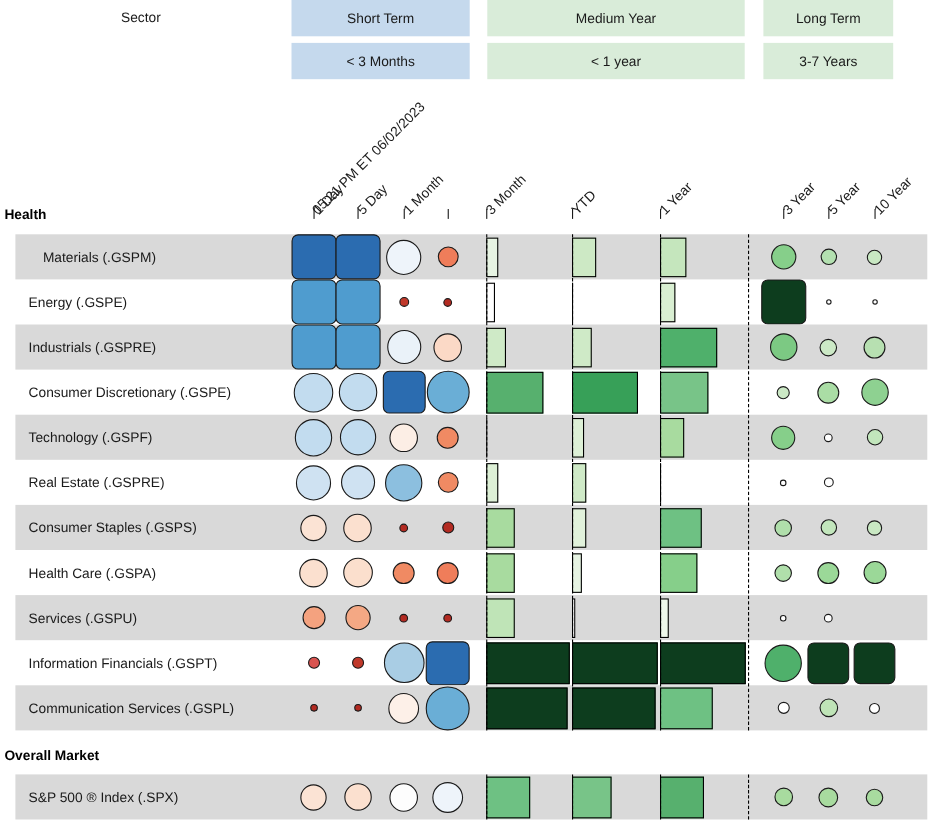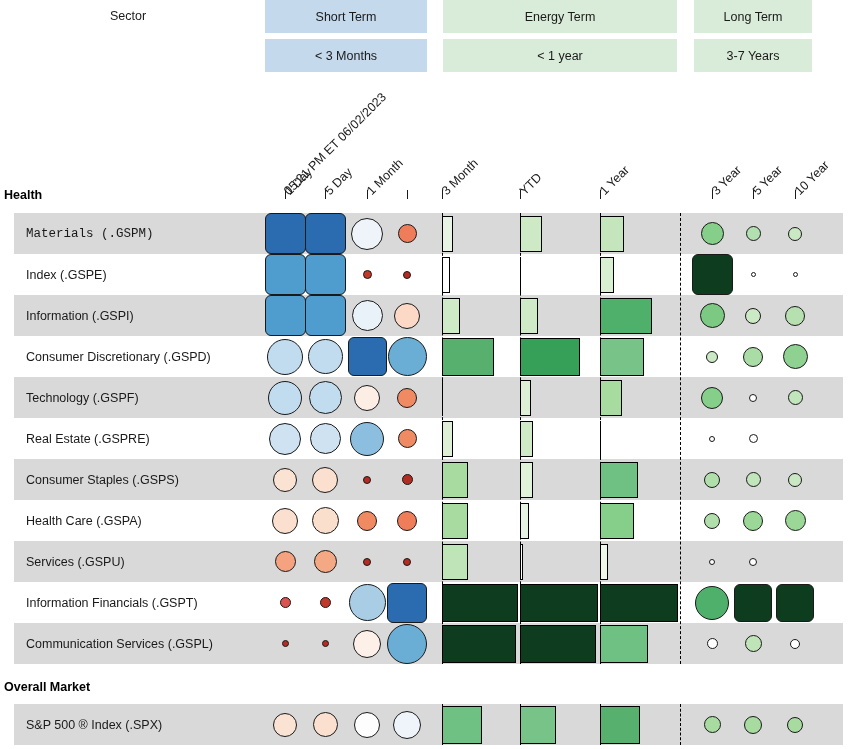--- a/index.html
+++ b/index.html
@@ -47,21 +47,21 @@
 </style>
 </head>
 <body>
 
 <div id="root">
 
   <div class="hdr-label" style="left:110px;top:9px;">Sector</div>
   <div id="hdr-boxes">
       <div class="hdr-box" style="left: 265px; top: 0px; width: 162px; height: 33px; background: rgb(197, 217, 237);">Short Term</div>
       <div class="hdr-box" style="left: 265px; top: 39px; width: 162px; height: 33px; background: rgb(197, 217, 237);">&lt; 3 Months</div>
-      <div class="hdr-box" style="left: 443px; top: 0px; width: 234px; height: 33px; background: rgb(217, 236, 217);">Energy Term</div>
+      <div class="hdr-box" style="left: 443px; top: 0px; width: 234px; height: 33px; background: rgb(217, 236, 217);">Medium Year</div>
       <div class="hdr-box" style="left: 443px; top: 39px; width: 234px; height: 33px; background: rgb(217, 236, 217);">&lt; 1 year</div>
       <div class="hdr-box" style="left: 694px; top: 0px; width: 118px; height: 33px; background: rgb(217, 236, 217);">Long Term</div>
       <div class="hdr-box" style="left: 694px; top: 39px; width: 118px; height: 33px; background: rgb(217, 236, 217);">3-7 Years</div>
     </div>
 
   <div id="colheads">
       <div class="colhead" style="left: 286px; top: 186px;">05:21 PM ET 06/02/2023</div>
       <div class="tick" style="left: 285px; top: 190px;"></div>
       <div class="colhead" style="left: 287px; top: 186px;">1 Day</div>
       <div class="tick" style="left: 325px; top: 190px;"></div>
@@ -81,55 +81,55 @@
       <div class="colhead" style="left: 755px; top: 186px;">5 Year</div>
       <div class="tick" style="left: 795px; top: 190px;"></div>
       <div class="colhead" style="left: 797px; top: 186px;">10 Year</div>
     </div>
 
   <div class="grouplabel" style="left:4px;top:188px;">Health</div>
   <div class="grouplabel" style="left:4px;top:680px;">Overall Market</div>
 
   <div id="plot">
       <div class="band" style="left: 14px; top: 213px; width: 829px; height: 41px;"></div>
-      <div class="rowlabel" style="left: 26px; top: 213px; font-family: Liberation Mono, monospace;">Materials (.GSPM)</div>
+      <div class="rowlabel" style="left: 39px; top: 213px;">Materials (.GSPM)</div>
       <div class="mark rsq" style="left: 264.5px; top: 213px; width: 41px; height: 41px; background: rgb(43, 108, 176);"></div>
       <div class="mark rsq" style="left: 304.5px; top: 213px; width: 41px; height: 41px; background: rgb(43, 108, 176);"></div>
       <div class="mark circ" style="left: 351px; top: 217.5px; width: 32px; height: 32px; background: rgb(238, 244, 250);"></div>
       <div class="mark circ" style="left: 397.5px; top: 224px; width: 19px; height: 19px; background: rgb(239, 125, 90);"></div>
       <div class="bar" style="left: 442px; top: 215.5px; width: 11px; height: 36px; background: rgb(231, 244, 227);"></div>
       <div class="bar" style="left: 520px; top: 215.5px; width: 22px; height: 36px; background: rgb(205, 233, 197);"></div>
       <div class="bar" style="left: 600px; top: 215.5px; width: 24px; height: 36px; background: rgb(197, 230, 189);"></div>
       <div class="mark circ" style="left: 700.5px; top: 222px; width: 23px; height: 23px; background: rgb(134, 207, 138);"></div>
       <div class="mark circ" style="left: 745.5px; top: 226px; width: 15px; height: 15px; background: rgb(179, 224, 176);"></div>
       <div class="mark circ" style="left: 788px; top: 226.5px; width: 14px; height: 14px; background: rgb(201, 232, 195);"></div>
-      <div class="rowlabel" style="left: 26px; top: 254px;">Index (.GSPE)</div>
+      <div class="rowlabel" style="left: 26px; top: 254px;">Energy (.GSPE)</div>
       <div class="mark rsq" style="left: 264.5px; top: 254px; width: 41px; height: 41px; background: rgb(79, 156, 207);"></div>
       <div class="mark rsq" style="left: 304.5px; top: 254px; width: 41px; height: 41px; background: rgb(79, 156, 207);"></div>
       <div class="mark circ" style="left: 362.5px; top: 270px; width: 9px; height: 9px; background: rgb(192, 57, 43);"></div>
       <div class="mark circ" style="left: 403px; top: 270.5px; width: 8px; height: 8px; background: rgb(179, 43, 34);"></div>
       <div class="bar" style="left: 442px; top: 256.5px; width: 8px; height: 36px; background: rgb(255, 255, 255);"></div>
       <div class="bar" style="left: 520px; top: 256.5px; width: 1px; height: 36px; background: rgb(0, 0, 0); border: none;"></div>
       <div class="bar" style="left: 600px; top: 256.5px; width: 14px; height: 36px; background: rgb(217, 239, 210);"></div>
       <div class="mark rsq" style="left: 691.5px; top: 254px; width: 41px; height: 41px; background: rgb(13, 61, 30);"></div>
       <div class="mark circ" style="left: 750.5px; top: 272px; width: 5px; height: 5px; background: rgb(255, 255, 255);"></div>
       <div class="mark circ" style="left: 792.5px; top: 272px; width: 5px; height: 5px; background: rgb(255, 255, 255);"></div>
       <div class="band" style="left: 14px; top: 295px; width: 829px; height: 41px;"></div>
-      <div class="rowlabel" style="left: 26px; top: 295px;">Information (.GSPI)</div>
+      <div class="rowlabel" style="left: 26px; top: 295px;">Industrials (.GSPRE)</div>
       <div class="mark rsq" style="left: 264.5px; top: 295px; width: 41px; height: 41px; background: rgb(79, 156, 207);"></div>
       <div class="mark rsq" style="left: 304.5px; top: 295px; width: 41px; height: 41px; background: rgb(79, 156, 207);"></div>
       <div class="mark circ" style="left: 351.5px; top: 300px; width: 31px; height: 31px; background: rgb(234, 242, 249);"></div>
       <div class="mark circ" style="left: 394px; top: 302.5px; width: 26px; height: 26px; background: rgb(251, 217, 198);"></div>
       <div class="bar" style="left: 442px; top: 297.5px; width: 18px; height: 36px; background: rgb(207, 234, 199);"></div>
       <div class="bar" style="left: 520px; top: 297.5px; width: 18px; height: 36px; background: rgb(207, 234, 199);"></div>
       <div class="bar" style="left: 600px; top: 297.5px; width: 52px; height: 36px; background: rgb(79, 176, 107);"></div>
       <div class="mark circ" style="left: 699.5px; top: 303px; width: 25px; height: 25px; background: rgb(124, 201, 131);"></div>
       <div class="mark circ" style="left: 745px; top: 307.5px; width: 16px; height: 16px; background: rgb(204, 233, 198);"></div>
       <div class="mark circ" style="left: 785px; top: 305.5px; width: 20px; height: 20px; background: rgb(183, 224, 177);"></div>
-      <div class="rowlabel" style="left: 26px; top: 336px;">Consumer Discretionary (.GSPD)</div>
+      <div class="rowlabel" style="left: 26px; top: 336px;">Consumer Discretionary (.GSPE)</div>
       <div class="mark circ" style="left: 267px; top: 338.5px; width: 36px; height: 36px; background: rgb(194, 220, 239);"></div>
       <div class="mark circ" style="left: 307.5px; top: 339px; width: 35px; height: 35px; background: rgb(194, 220, 239);"></div>
       <div class="mark rsq" style="left: 347.5px; top: 337px; width: 39px; height: 39px; background: rgb(43, 108, 176);"></div>
       <div class="mark circ" style="left: 387.5px; top: 337px; width: 39px; height: 39px; background: rgb(106, 174, 214);"></div>
       <div class="bar" style="left: 442px; top: 337.5px; width: 52px; height: 38px; background: rgb(87, 176, 110);"></div>
       <div class="bar" style="left: 520px; top: 337.5px; width: 60px; height: 38px; background: rgb(55, 160, 88);"></div>
       <div class="bar" style="left: 600px; top: 337.5px; width: 44px; height: 38px; background: rgb(120, 196, 136);"></div>
       <div class="mark circ" style="left: 706px; top: 350.5px; width: 12px; height: 12px; background: rgb(203, 232, 197);"></div>
       <div class="mark circ" style="left: 743px; top: 346.5px; width: 20px; height: 20px; background: rgb(170, 221, 165);"></div>
       <div class="mark circ" style="left: 782.5px; top: 344px; width: 25px; height: 25px; background: rgb(142, 209, 145);"></div>

